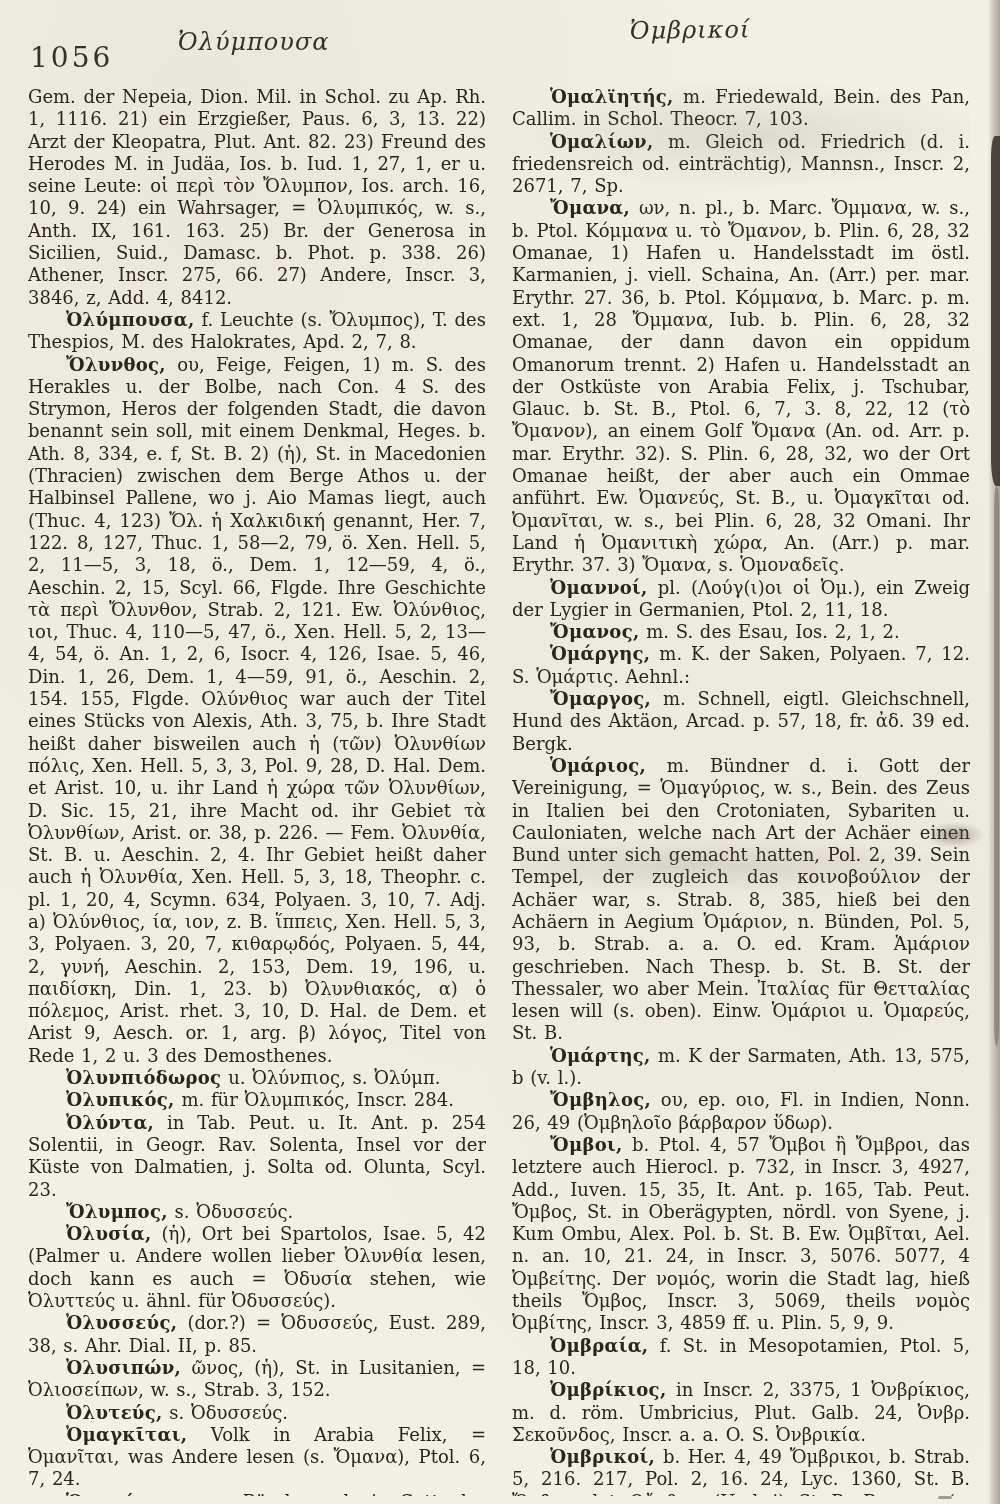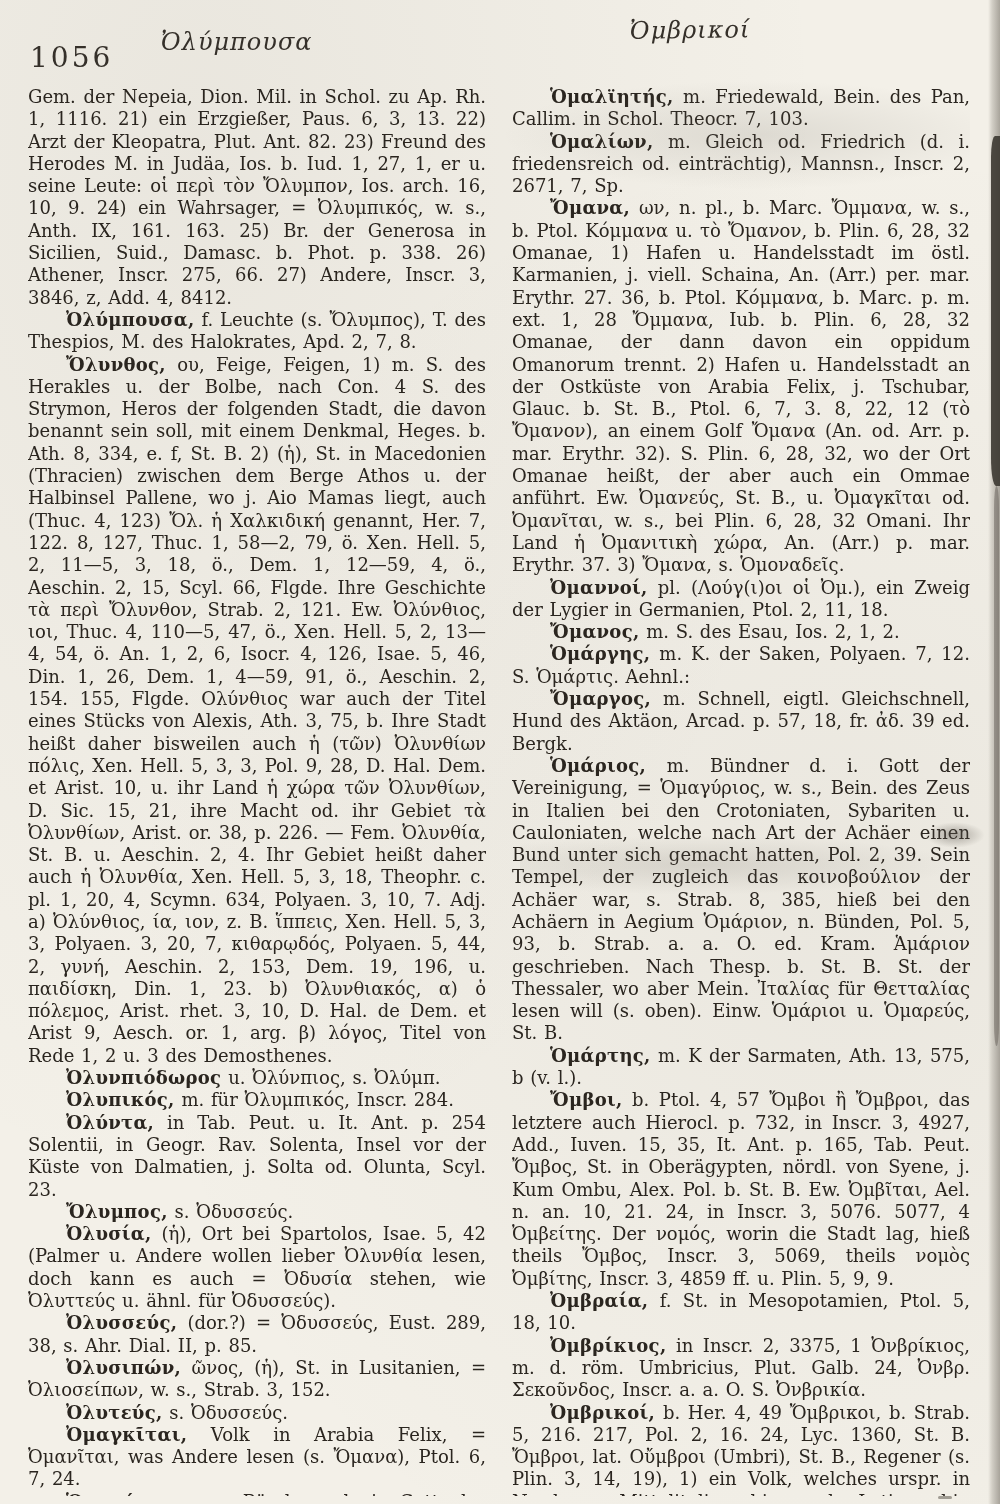--- a/index.html
+++ b/index.html
@@ -25,21 +25,21 @@
   }
   .page-number{
     position:absolute;left:30px;top:6px;
     font-size:28px;letter-spacing:3px;color:#35302a;margin-top:13px;
   }
   .running-head{
     position:absolute;
     font-size:24px;font-style:italic;color:#35302a;
     letter-spacing:1px;
   }
-  .running-head.left{left:161px;top:6px;}
+  .running-head.left{left:178px;top:6px;}
   .running-head.right{left:630px;top:-6px;transform:rotate(-0.6deg);}
   
   .columns{
     position:absolute;top:86px;left:28px;right:30px;bottom:8px;
     display:flex;gap:26px;overflow:hidden;
   }
   .col{
     width:458px;min-width:458px;
     font-size:18px;line-height:22.3px;
     text-align:justify;
@@ -116,20 +116,21 @@
     <div class="col">
       <p class="entry"><span class="headword">Ὁμαλϊητής,</span> <span>m. Friedewald, Bein. des Pan, Callim. in Schol. Theocr. 7, 103.</span></p>
       <p class="entry"><span class="headword">Ὁμαλίων,</span> <span>m. Gleich od. Friedrich (d. i. friedensreich od. einträchtig), Mannsn., Inscr. 2, 2671, 7, Sp.</span></p>
       <p class="entry"><span class="headword">Ὄμανα,</span> <span>ων, n. pl., b. Marc. Ὄμμανα, w. s., b. Ptol. Κόμμανα u. τὸ Ὄμανον, b. Plin. 6, 28, 32 Omanae, 1) Hafen u. Handelsstadt im östl. Karmanien, j. viell. Schaina, An. (Arr.) per. mar. Erythr. 27. 36, b. Ptol. Κόμμανα, b. Marc. p. m. ext. 1, 28 Ὄμμανα, Iub. b. Plin. 6, 28, 32 Omanae, der dann davon ein oppidum Omanorum trennt. 2) Hafen u. Handelsstadt an der Ostküste von Arabia Felix, j. Tschubar, Glauc. b. St. B., Ptol. 6, 7, 3. 8, 22, 12 (τὸ Ὄμανον), an einem Golf Ὄμανα (An. od. Arr. p. mar. Erythr. 32). S. Plin. 6, 28, 32, wo der Ort Omanae heißt, der aber auch ein Ommae anführt. Ew. Ὀμανεύς, St. B., u. Ὀμαγκῖται od. Ὀμανῖται, w. s., bei Plin. 6, 28, 32 Omani. Ihr Land ἡ Ὀμανιτικὴ χώρα, An. (Arr.) p. mar. Erythr. 37. 3) Ὄμανα, s. Ὁμοναδεῖς.</span></p>
       <p class="entry"><span class="headword">Ὀμαννοί,</span> <span>pl. (Λούγ(ι)οι οἱ Ὀμ.), ein Zweig der Lygier in Germanien, Ptol. 2, 11, 18.</span></p>
       <p class="entry"><span class="headword">Ὄμανος,</span> <span>m. S. des Esau, Ios. 2, 1, 2.</span></p>
       <p class="entry"><span class="headword">Ὁμάργης,</span> <span>m. K. der Saken, Polyaen. 7, 12. S. Ὁμάρτις. Aehnl.:</span></p>
       <p class="entry"><span class="headword">Ὄμαργος,</span> <span>m. Schnell, eigtl. Gleichschnell, Hund des Aktäon, Arcad. p. 57, 18, fr. ἀδ. 39 ed. Bergk.</span></p>
       <p class="entry"><span class="headword">Ὁμάριος,</span> <span>m. Bündner d. i. Gott der Vereinigung, = Ὁμαγύριος, w. s., Bein. des Zeus in Italien bei den Crotoniaten, Sybariten u. Cauloniaten, welche nach Art der Achäer einen Bund unter sich gemacht hatten, Pol. 2, 39. Sein Tempel, der zugleich das κοινοβούλιον der Achäer war, s. Strab. 8, 385, hieß bei den Achäern in Aegium Ὁμάριον, n. Bünden, Pol. 5, 93, b. Strab. a. a. O. ed. Kram. Ἁμάριον geschrieben. Nach Thesp. b. St. B. St. der Thessaler, wo aber Mein. Ἰταλίας für Θετταλίας lesen will (s. oben). Einw. Ὁμάριοι u. Ὁμαρεύς, St. B.</span></p>
       <p class="entry"><span class="headword">Ὁμάρτης,</span> <span>m. K der Sarmaten, Ath. 13, 575, b (v. l.).</span></p>
+      <p class="entry"><span class="headword">Ὄμβηλος,</span> <span>ου, ep. οιο, Fl. in Indien, Nonn. 26, 49 (Ὀμβηλοῖο βάρβαρον ὕδωρ).</span></p>
       <p class="entry"><span class="headword">Ὄμβοι,</span> <span>b. Ptol. 4, 57 Ὄμβοι ἢ Ὄμβροι, das letztere auch Hierocl. p. 732, in Inscr. 3, 4927, Add., Iuven. 15, 35, It. Ant. p. 165, Tab. Peut. Ὄμβος, St. in Oberägypten, nördl. von Syene, j. Kum Ombu, Alex. Pol. b. St. B. Ew. Ὀμβῖται, Ael. n. an. 10, 21. 24, in Inscr. 3, 5076. 5077, 4 Ὀμβείτης. Der νομός, worin die Stadt lag, hieß theils Ὄμβος, Inscr. 3, 5069, theils νομὸς Ὀμβίτης, Inscr. 3, 4859 ff. u. Plin. 5, 9, 9.</span></p>
       <p class="entry"><span class="headword">Ὀμβραία,</span> <span>f. St. in Mesopotamien, Ptol. 5, 18, 10.</span></p>
       <p class="entry"><span class="headword">Ὀμβρίκιος,</span> <span>in Inscr. 2, 3375, 1 Ὀνβρίκιος, m. d. röm. Umbricius, Plut. Galb. 24, Ὀνβρ. Σεκοῦνδος, Inscr. a. a. O. S. Ὀνβρικία.</span></p>
       <p class="entry"><span class="headword">Ὀμβρικοί,</span> <span>b. Her. 4, 49 Ὄμβρικοι, b. Strab. 5, 216. 217, Pol. 2, 16. 24, Lyc. 1360, St. B. Ὄμβροι, lat. Οὔμβροι (Umbri), St. B., Regener (s. Plin. 3, 14, 19), 1) ein Volk, welches urspr. in Nord- u. Mittelitalien bis nach Latium hin seßhaft war, später im Norden an Gallia Cisalpina (Rubicon), im Osten an das Adriatische Meer, im Süden an Picenum u. das Land der Sabiner u. im Westen an Etru-</span></p>
     </div>
 
   </div>
 
   <div class="smudge1"></div>
   <div class="smudge2"></div>

